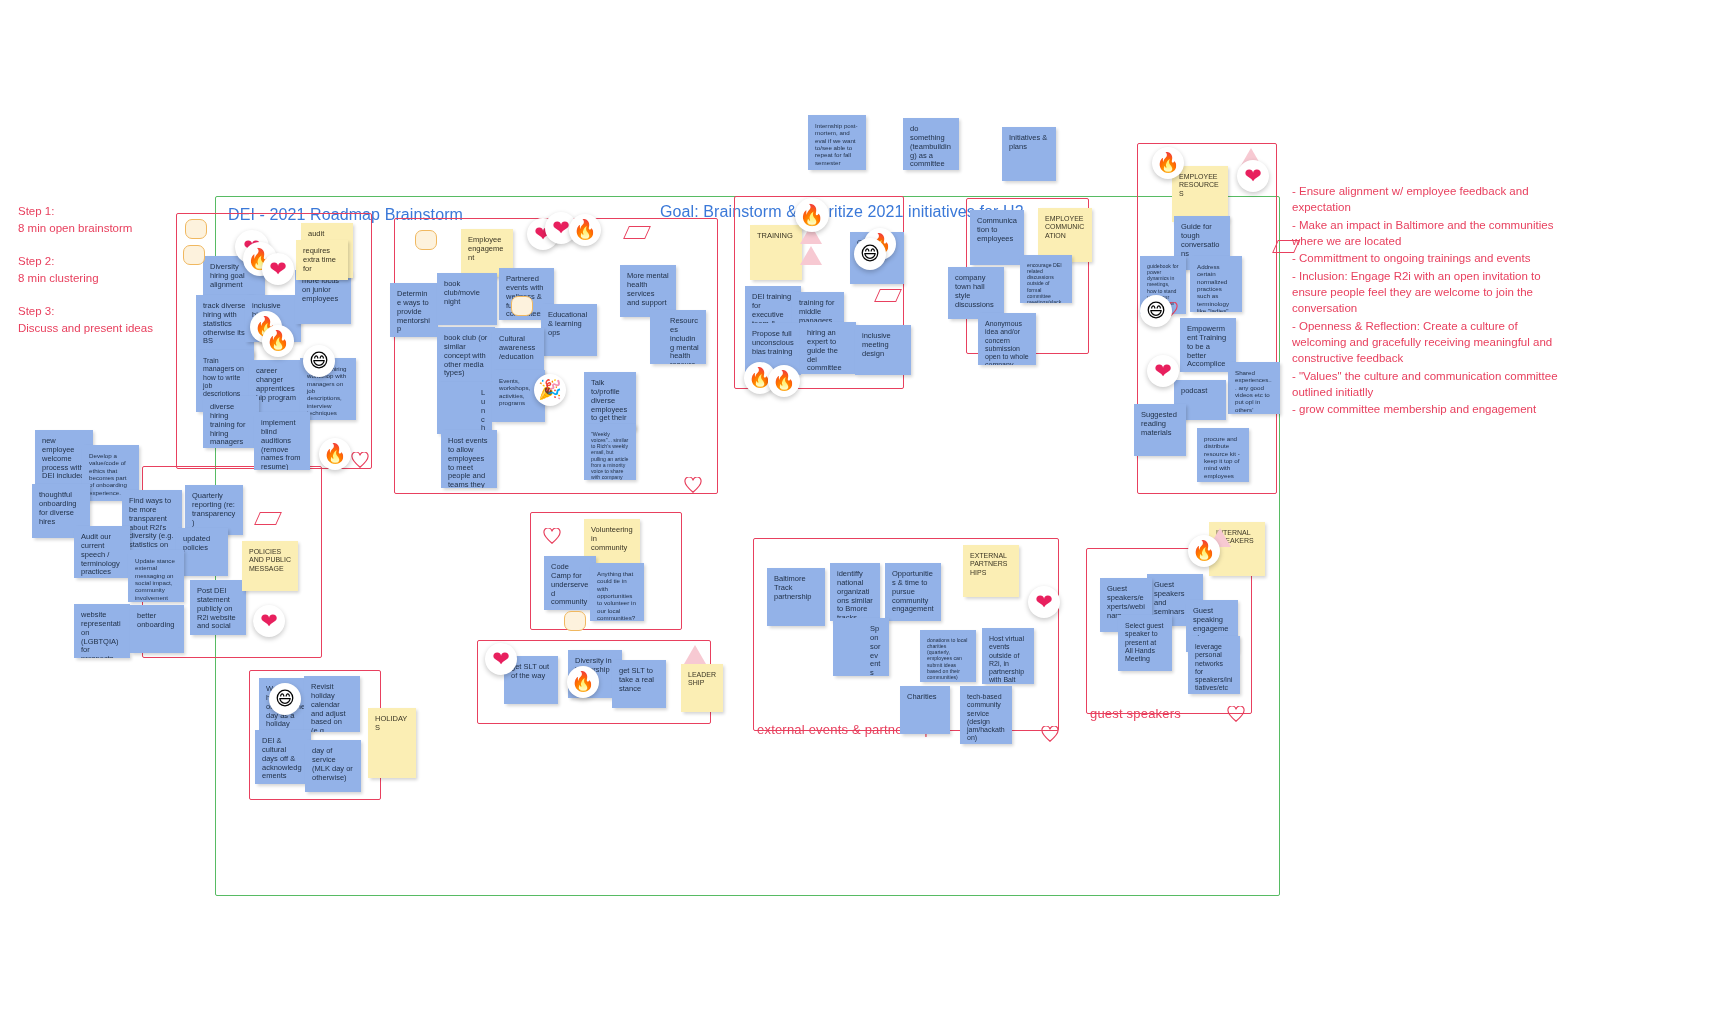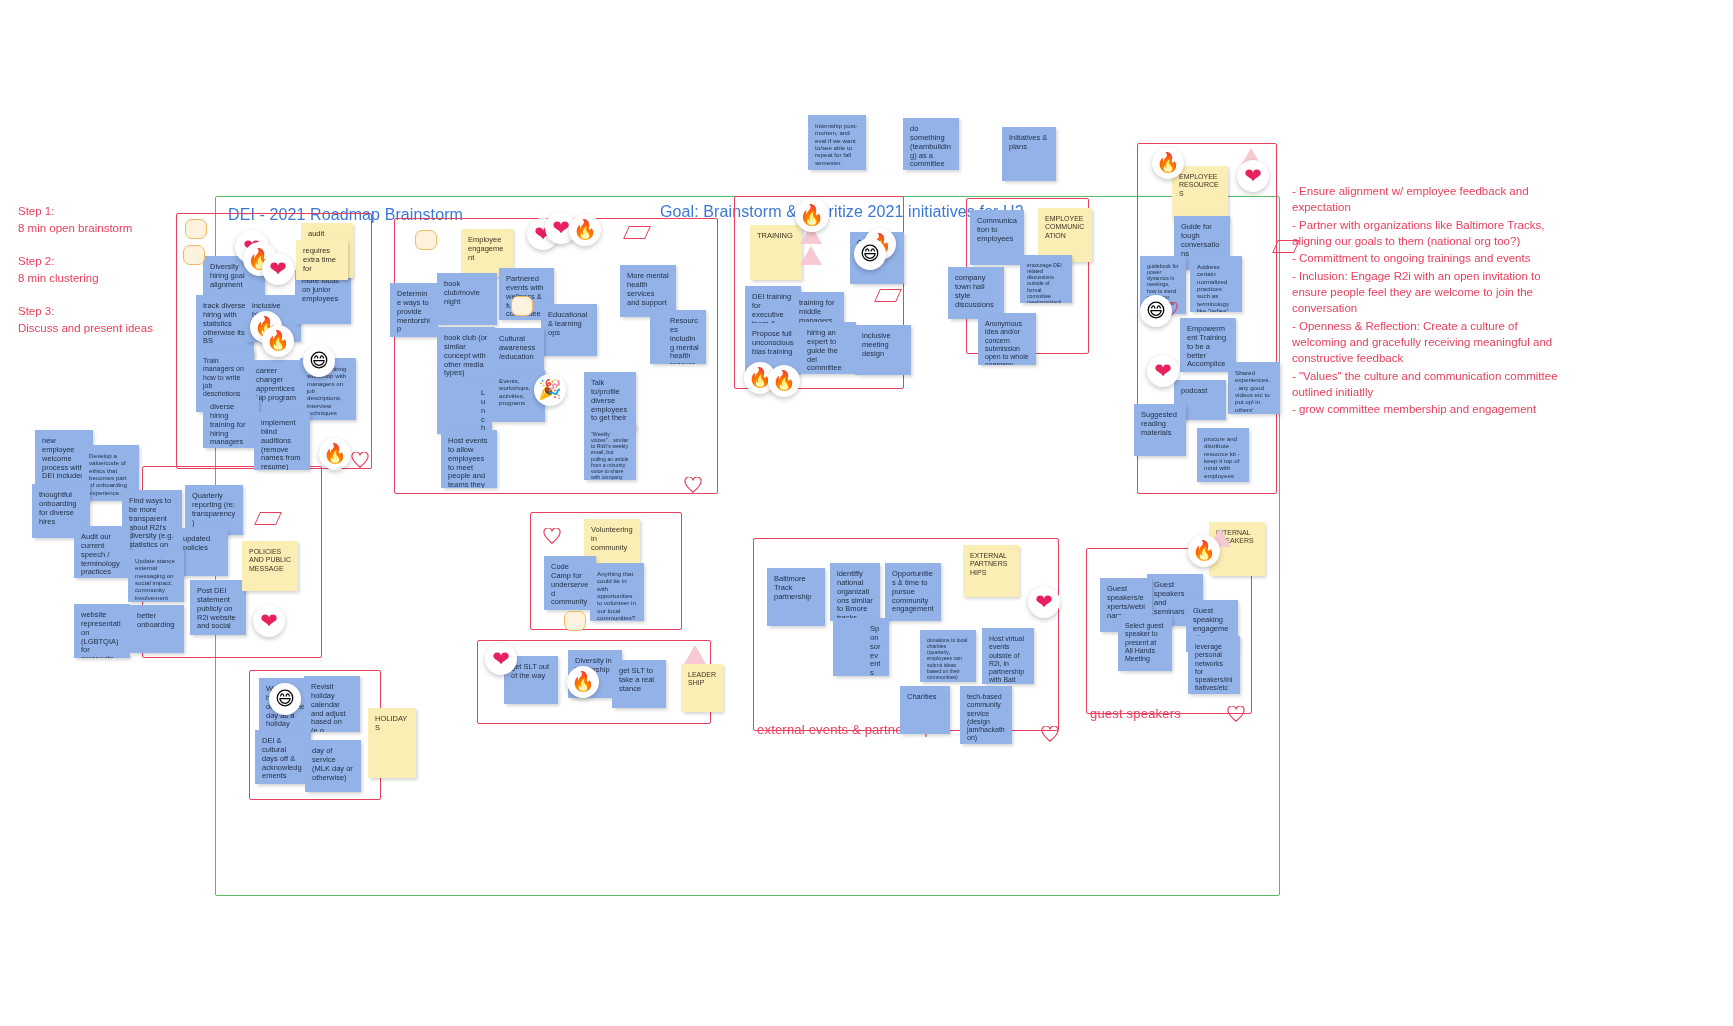--- a/index.html
+++ b/index.html
@@ -116,21 +116,21 @@
 8 min open brainstorm
 
 Step 2:
 8 min clustering
 
 Step 3:
 Discuss and present ideas</div>
 
   <div class="goals" id="goals-panel" style="left:1292px; top:183px;">
       <div>- Ensure alignment w/ employee feedback and expectation</div>
-      <div>- Partner with organizations like Baltimore Tracks, aligning our goals to them (national org too?)</div>
+      <div>- Make an impact in Baltimore and the communities where we are located</div>
       <div>- Committment to ongoing trainings and events</div>
       <div>- Inclusion: Engage R2i with an open invitation to ensure people feel they are welcome to join the conversation</div>
       <div>- Openness &amp; Reflection: Create a culture of welcoming and gracefully receiving meaningful and constructive feedback</div>
       <div>- "Values" the culture and communication committee outlined initiatlly</div>
       <div>-  grow committee membership and engagement</div>
     </div>
 
   <div class="board-title" style="left:228px; top:206px;">DEI - 2021 Roadmap Brainstorm</div>
   <div class="board-title" style="left:660px; top:203px;">Goal: Brainstorm &amp; prioritize 2021 initiatives for H2</div>
 

